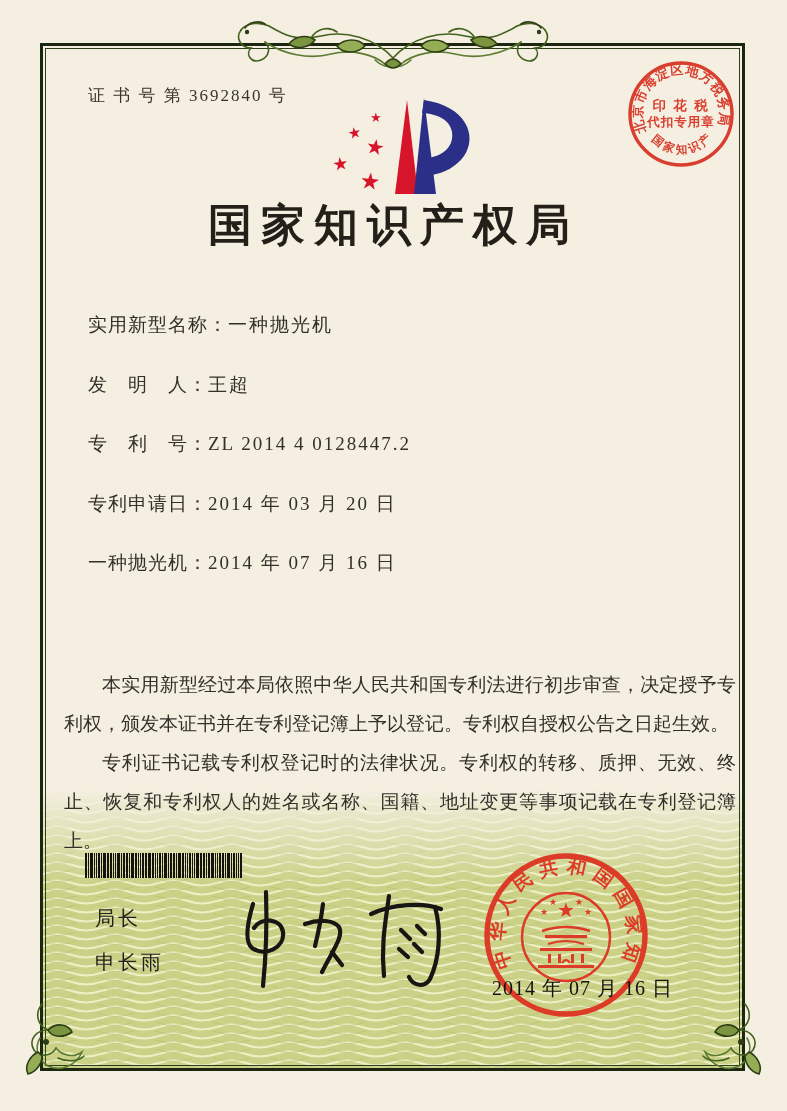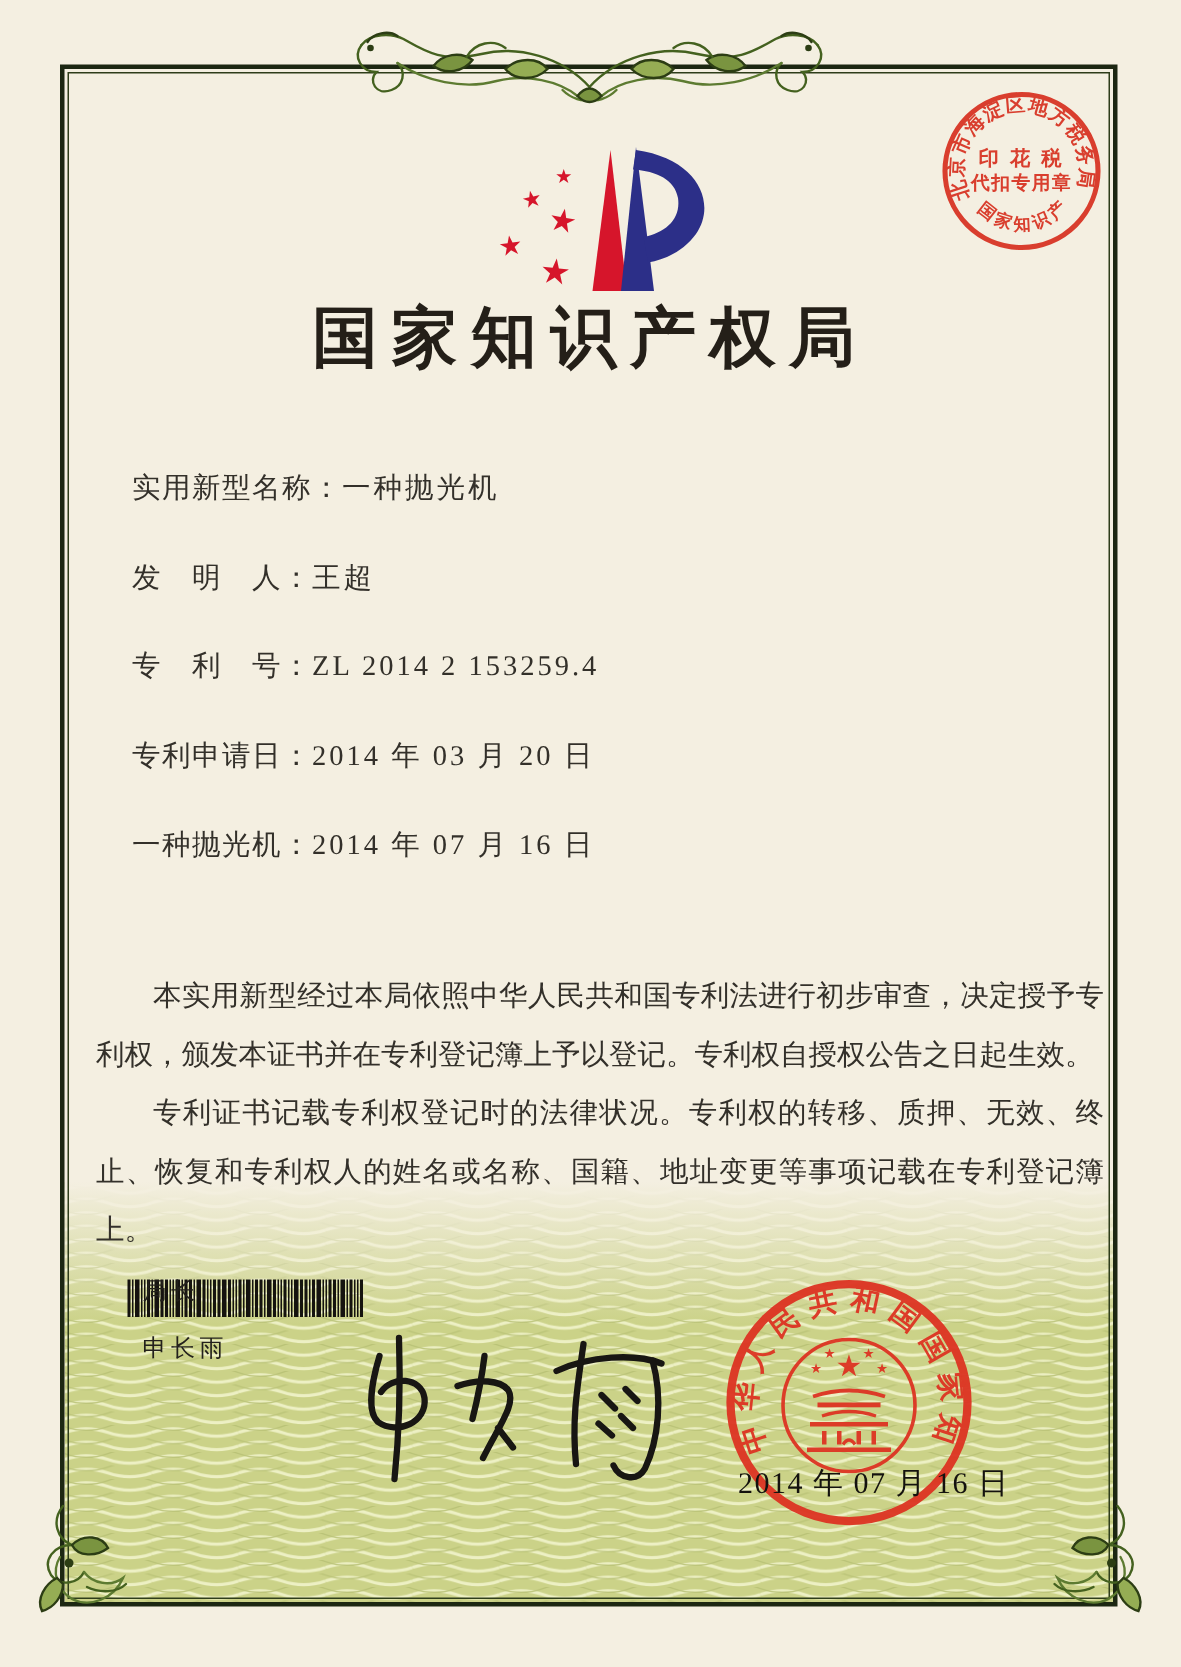--- a/index.html
+++ b/index.html
@@ -21,28 +21,28 @@
   .cert-no{position:absolute;left:88px;top:84px;font-size:17px;letter-spacing:2px;color:#3a352c;}
   .logo{position:absolute;left:318px;top:94px;width:164px;height:106px;}
   .tax-stamp{position:absolute;left:625px;top:58px;width:112px;height:112px;opacity:.92;}
   .title{position:absolute;left:0;top:196px;width:787px;text-align:center;
          font-size:44px;font-weight:bold;letter-spacing:9px;color:#241f18;}
   
   .fields{position:absolute;left:88px;top:312px;width:620px;}
   .field{height:59.5px;font-size:19px;letter-spacing:1px;color:#33302a;}
   .field .val{letter-spacing:2px;margin-top:32px;}
   
-  .bodytext{position:absolute;left:64px;top:645px;width:672px;
+  .bodytext{position:absolute;left:64px;top:665px;width:672px;
             font-size:19px;line-height:39px;text-align:justify;color:#33302a;}
   .bodytext p{margin:0;text-indent:2em;}
   
   .barcode{position:absolute;left:85px;top:853px;width:212px;height:25px;
            display:flex;align-items:stretch;}
   .barcode .bar{background:#15130f;}
-  .sig-labels{position:absolute;left:95px;top:851px;font-size:16px;letter-spacing:3px;color:#23211c;}
+  .sig-labels{position:absolute;left:95px;top:905px;font-size:20px;letter-spacing:3px;color:#23211c;}
   .sig-labels div{margin-bottom:17px;}
   .sig-script{position:absolute;left:195px;top:882px;width:280px;height:120px;}
   .seal{position:absolute;left:482px;top:851px;width:168px;height:168px;}
   .seal-date{position:absolute;left:492px;top:975px;font-size:20px;letter-spacing:1px;
              color:#14120e;white-space:nowrap;}
   .footer{position:absolute;left:0;top:1033px;width:787px;text-align:center;
           font-size:15px;letter-spacing:2px;color:#2c2a22;}
 </style>
 </head>
 <body>
@@ -101,20 +101,21 @@
     <g stroke="#2c3d14" stroke-width="1.6" fill="none" stroke-linecap="round">
       <path d="M30,8 C22,18 26,30 36,34 C24,34 16,44 22,54 C28,62 40,60 44,52" stroke="#44611f"></path>
       <path d="M44,52 C50,60 62,62 70,56 C64,70 48,76 36,70 C26,64 22,52 28,42" stroke="#5d7b31"></path>
       <path d="M36,34 C44,26 56,28 60,36 C52,42 40,42 36,34 Z" fill="#7a9440"></path>
       <path d="M26,56 C18,60 12,70 16,78 C24,76 30,68 30,60 Z" fill="#95ad54"></path>
       <path d="M46,62 C54,66 66,66 72,60" stroke="#44611f"></path>
       <circle cx="34" cy="46" r="3" fill="#2c3d14" stroke="none"></circle>
     </g>
   </svg>
 
+  <div class="cert-no">证 书 号 第 3692840 号</div>
 
   <svg class="logo" viewBox="0 0 164 106">
     <g fill="#d6152b" font-family="'DejaVu Sans',sans-serif">
       <text x="52" y="28" font-size="13">★</text>
       <text x="30" y="44" font-size="15" transform="rotate(-12 36 40)">★</text>
       <text x="48" y="60" font-size="21" transform="rotate(10 56 52)">★</text>
       <text x="14" y="76" font-size="18" transform="rotate(-8 22 68)">★</text>
       <text x="42" y="95" font-size="23" transform="rotate(6 52 86)">★</text>
     </g>
     <polygon points="89,6 100,100 77,100" fill="#d6152b"></polygon>
@@ -138,21 +139,21 @@
     </text>
     <text x="56" y="52" text-anchor="middle" font-size="13.5" font-weight="bold" fill="#d7301f" letter-spacing="2">印 花 税</text>
     <text x="56" y="68" text-anchor="middle" font-size="12.5" font-weight="bold" fill="#d7301f" letter-spacing="1">代扣专用章</text>
   </svg>
 
   <div class="title">国家知识产权局</div>
 
   <div class="fields">
     <div class="field"><span>实用新型名称：</span><span class="val">一种抛光机</span></div>
     <div class="field"><span>发　明　人：</span><span class="val">王超</span></div>
-    <div class="field"><span>专　利　号：</span><span class="val">ZL 2014 2 153259.4</span></div>
+    <div class="field"><span>专　利　号：</span><span class="val">ZL 2014 4 0128447.2</span></div>
     <div class="field"><span>专利申请日：</span><span class="val">2014 年 03 月 20 日</span></div>
     <div class="field"><span>一种抛光机：</span><span class="val">2014 年 07 月 16 日</span></div>
   </div>
 
   <div class="bodytext">
     <p>本实用新型经过本局依照中华人民共和国专利法进行初步审查，决定授予专利权，颁发本证书并在专利登记簿上予以登记。专利权自授权公告之日起生效。</p>
     <p>专利证书记载专利权登记时的法律状况。专利权的转移、质押、无效、终止、恢复和专利权人的姓名或名称、国籍、地址变更等事项记载在专利登记簿上。</p>
   </div>
 
   <div class="barcode">

